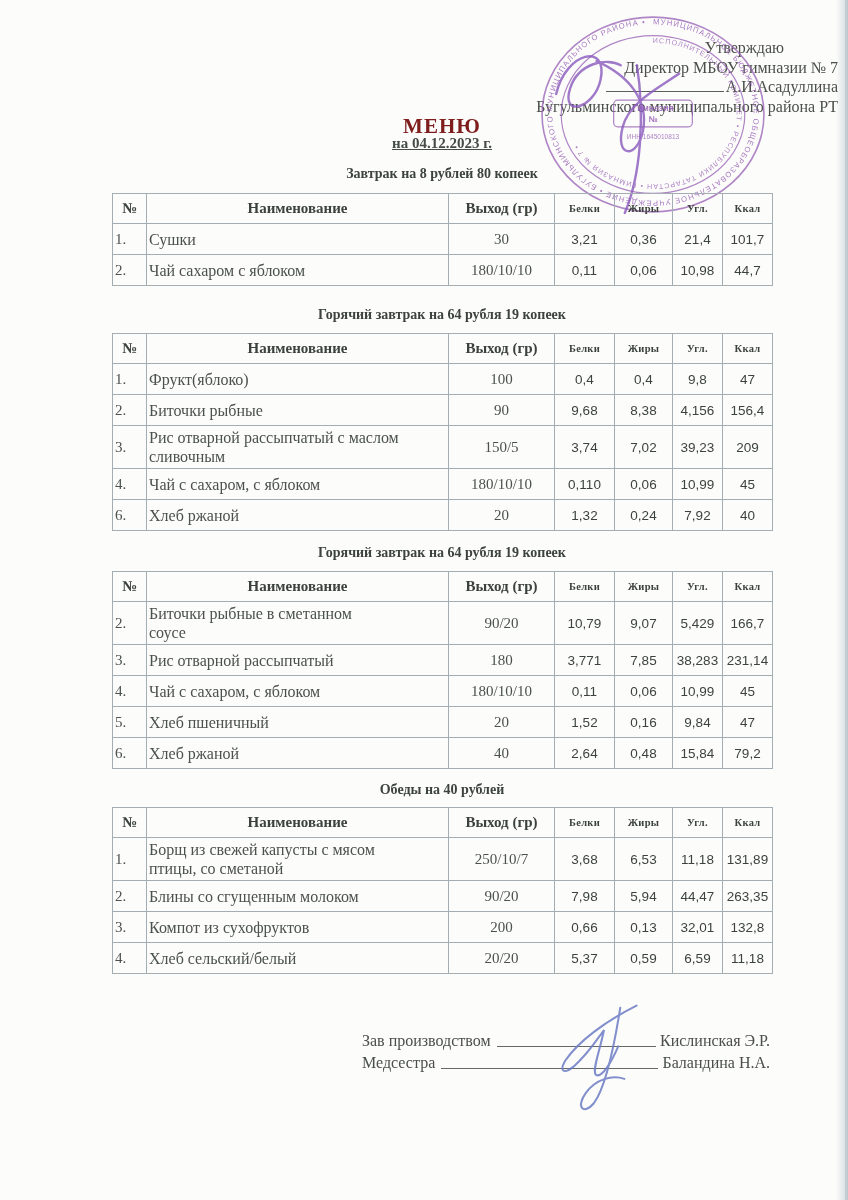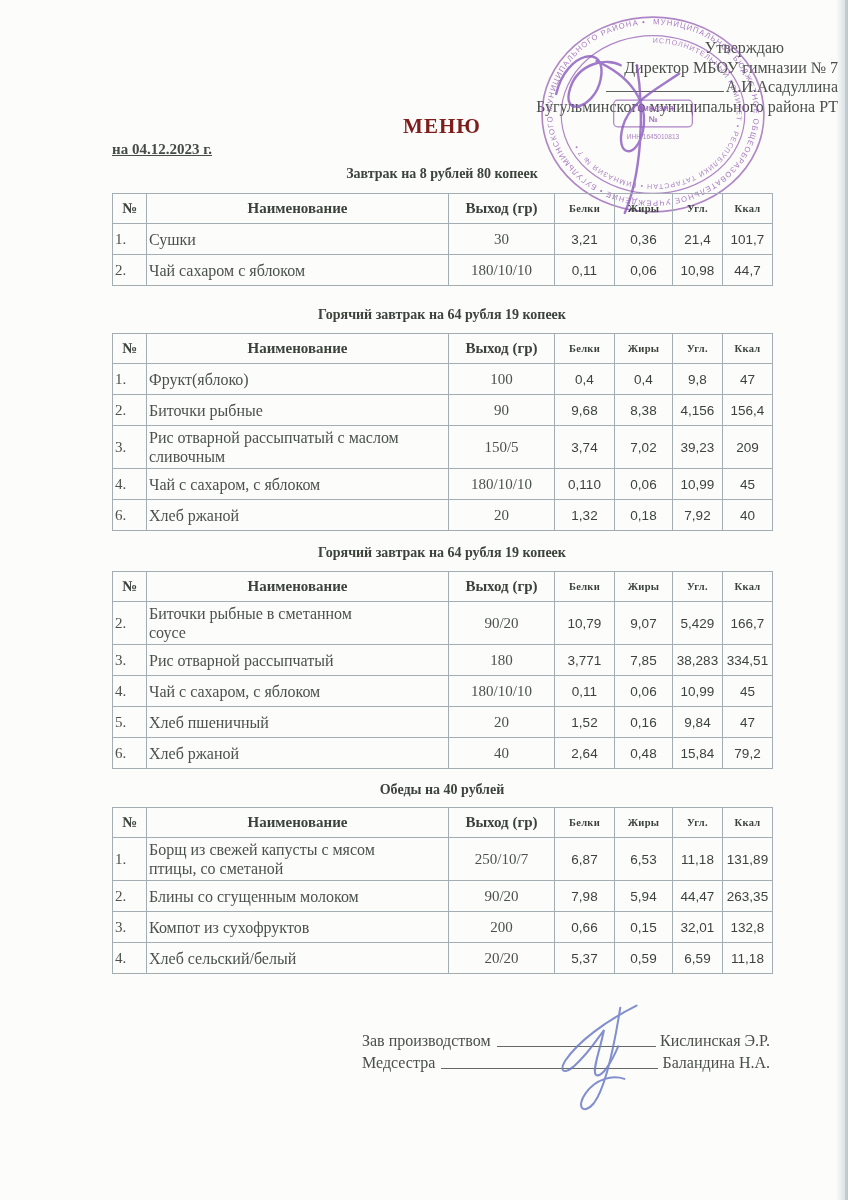--- a/index.html
+++ b/index.html
@@ -26,21 +26,21 @@
   .approval .sig-line {
     display:inline-block; width:118px; border-bottom:1px solid #5a605a;
     height:14px; margin-right:2px; vertical-align:baseline;
   }
   
   .menu-title {
     position:absolute; top:114px; left:112px; width:660px; text-align:center;
     font-size:21px; font-weight:bold; letter-spacing:1px; color:#7f1d1d;
   }
   .menu-date {
-    position:absolute; top:141px; left:112px; width:660px; 
+    position:absolute; top:135px; left:112px; width:660px; text-align:center;
     font-size:15px; font-weight:bold; text-decoration:underline; color:#454b45;
   }
   
   .section-title {
     position:absolute; left:112px; width:660px; text-align:center;
     font-size:14px; font-weight:bold; color:#3c423c;
   }
   #title-0 { top:166px; }
   #title-1 { top:307px; }
   #title-2 { top:545px; }
@@ -233,21 +233,21 @@
             <td class="c-val">0,110</td>
             <td class="c-val">0,06</td>
             <td class="c-val">10,99</td>
             <td class="c-val">45</td>
           </tr>
           <tr>
             <td class="c-num">6.</td>
             <td class="c-name">Хлеб ржаной</td>
             <td class="c-out">20</td>
             <td class="c-val">1,32</td>
-            <td class="c-val">0,18</td>
+            <td class="c-val">0,24</td>
             <td class="c-val">7,92</td>
             <td class="c-val">40</td>
           </tr>
         </tbody>
       </table>
     </div>
   <div class="tablewrap" id="table-2">
       <table class="menu-table">
         <colgroup>
           <col style="width: 34px;">
@@ -280,21 +280,21 @@
             <td class="c-val">5,429</td>
             <td class="c-val">166,7</td>
           </tr>
           <tr>
             <td class="c-num">3.</td>
             <td class="c-name">Рис отварной рассыпчатый</td>
             <td class="c-out">180</td>
             <td class="c-val">3,771</td>
             <td class="c-val">7,85</td>
             <td class="c-val">38,283</td>
-            <td class="c-val">334,51</td>
+            <td class="c-val">231,14</td>
           </tr>
           <tr>
             <td class="c-num">4.</td>
             <td class="c-name">Чай с сахаром, с яблоком</td>
             <td class="c-out">180/10/10</td>
             <td class="c-val">0,11</td>
             <td class="c-val">0,06</td>
             <td class="c-val">10,99</td>
             <td class="c-val">45</td>
           </tr>
@@ -340,40 +340,40 @@
             <th class="h-small">Угл.</th>
             <th class="h-small">Ккал</th>
           </tr>
         </thead>
         <tbody>
           <tr>
             <td class="c-num">1.</td>
             <td class="c-name">Борщ из свежей капусты с мясом
 птицы, со сметаной</td>
             <td class="c-out">250/10/7</td>
-            <td class="c-val">6,87</td>
+            <td class="c-val">3,68</td>
             <td class="c-val">6,53</td>
             <td class="c-val">11,18</td>
             <td class="c-val">131,89</td>
           </tr>
           <tr>
             <td class="c-num">2.</td>
             <td class="c-name">Блины со сгущенным молоком</td>
             <td class="c-out">90/20</td>
             <td class="c-val">7,98</td>
             <td class="c-val">5,94</td>
             <td class="c-val">44,47</td>
             <td class="c-val">263,35</td>
           </tr>
           <tr>
             <td class="c-num">3.</td>
             <td class="c-name">Компот из сухофруктов</td>
             <td class="c-out">200</td>
             <td class="c-val">0,66</td>
-            <td class="c-val">0,15</td>
+            <td class="c-val">0,13</td>
             <td class="c-val">32,01</td>
             <td class="c-val">132,8</td>
           </tr>
           <tr>
             <td class="c-num">4.</td>
             <td class="c-name">Хлеб сельский/белый</td>
             <td class="c-out">20/20</td>
             <td class="c-val">5,37</td>
             <td class="c-val">0,59</td>
             <td class="c-val">6,59</td>

